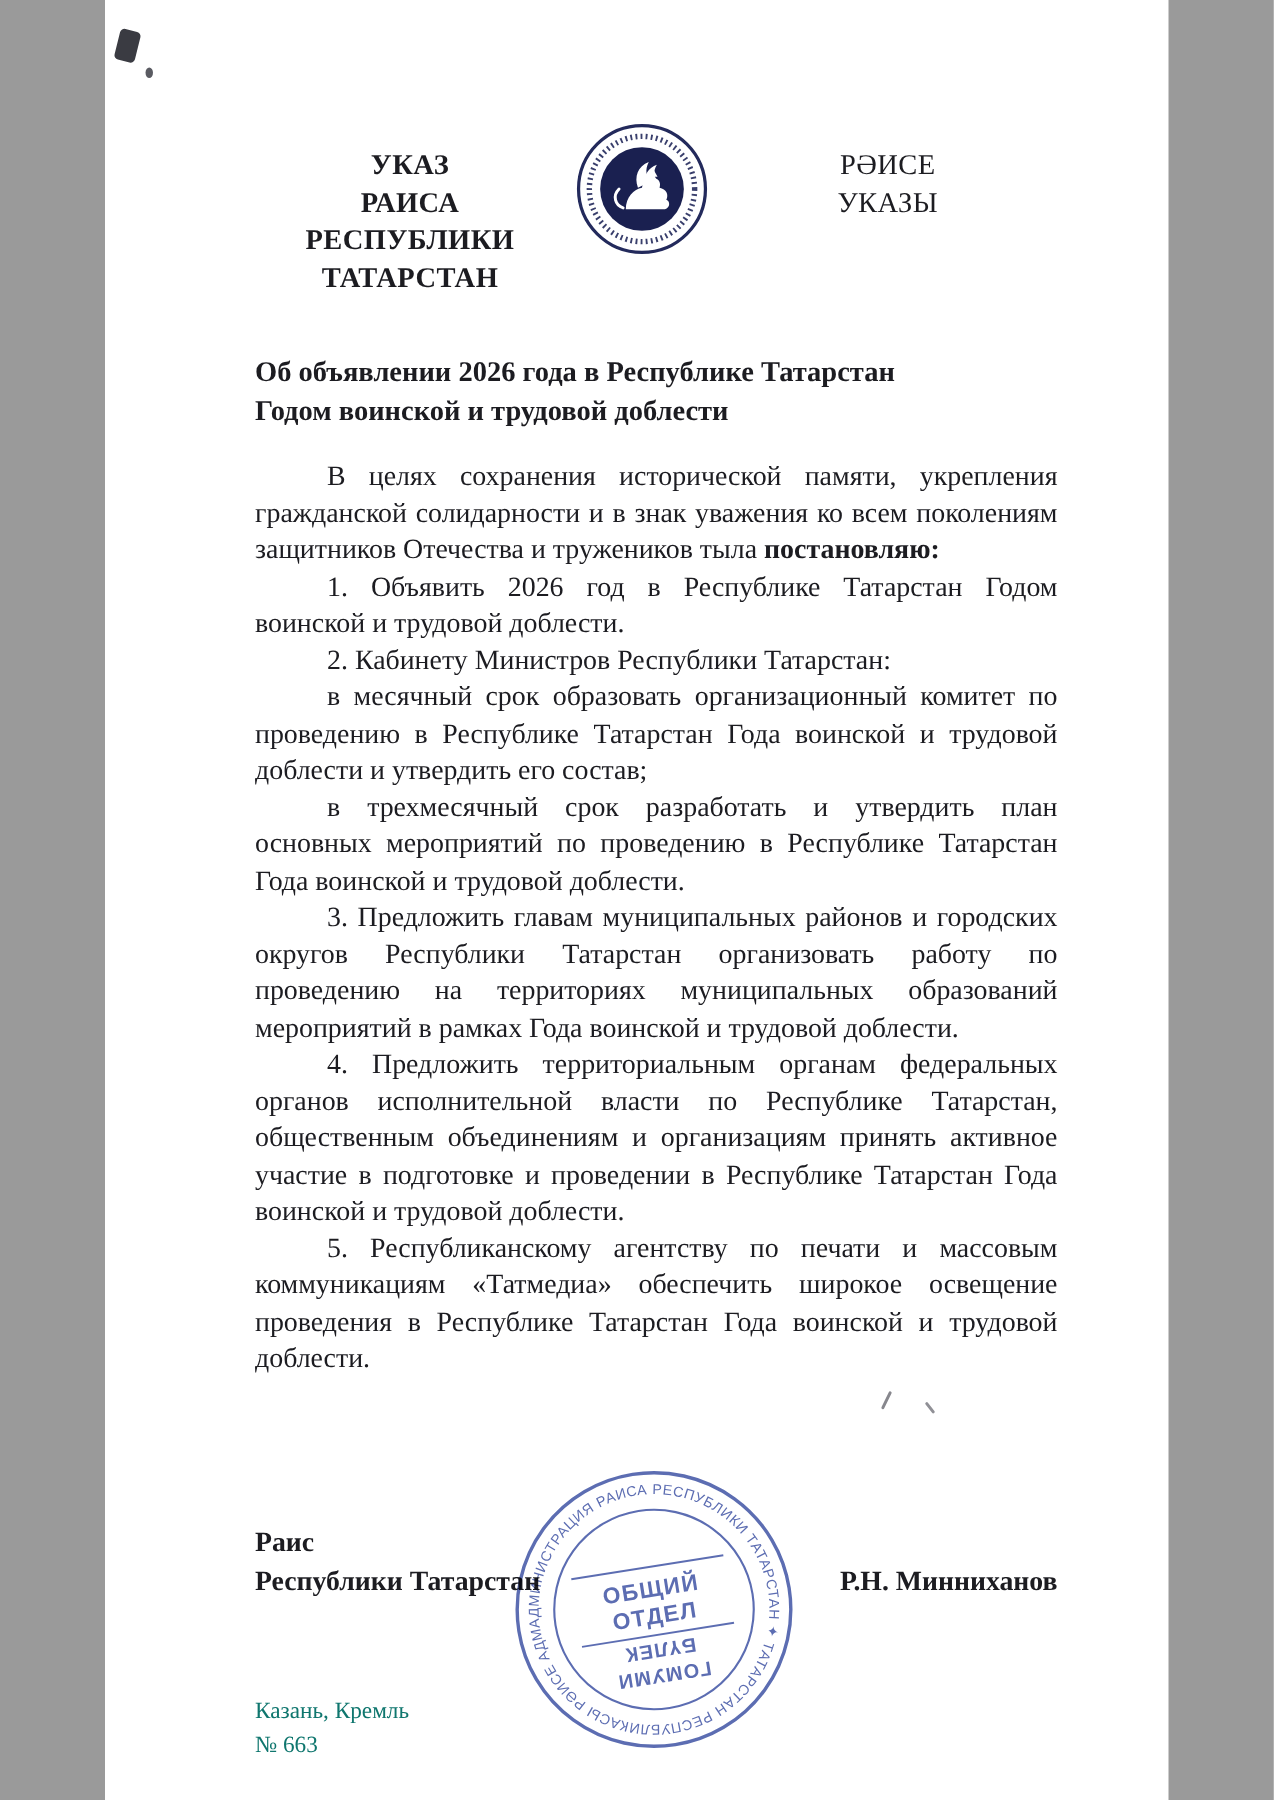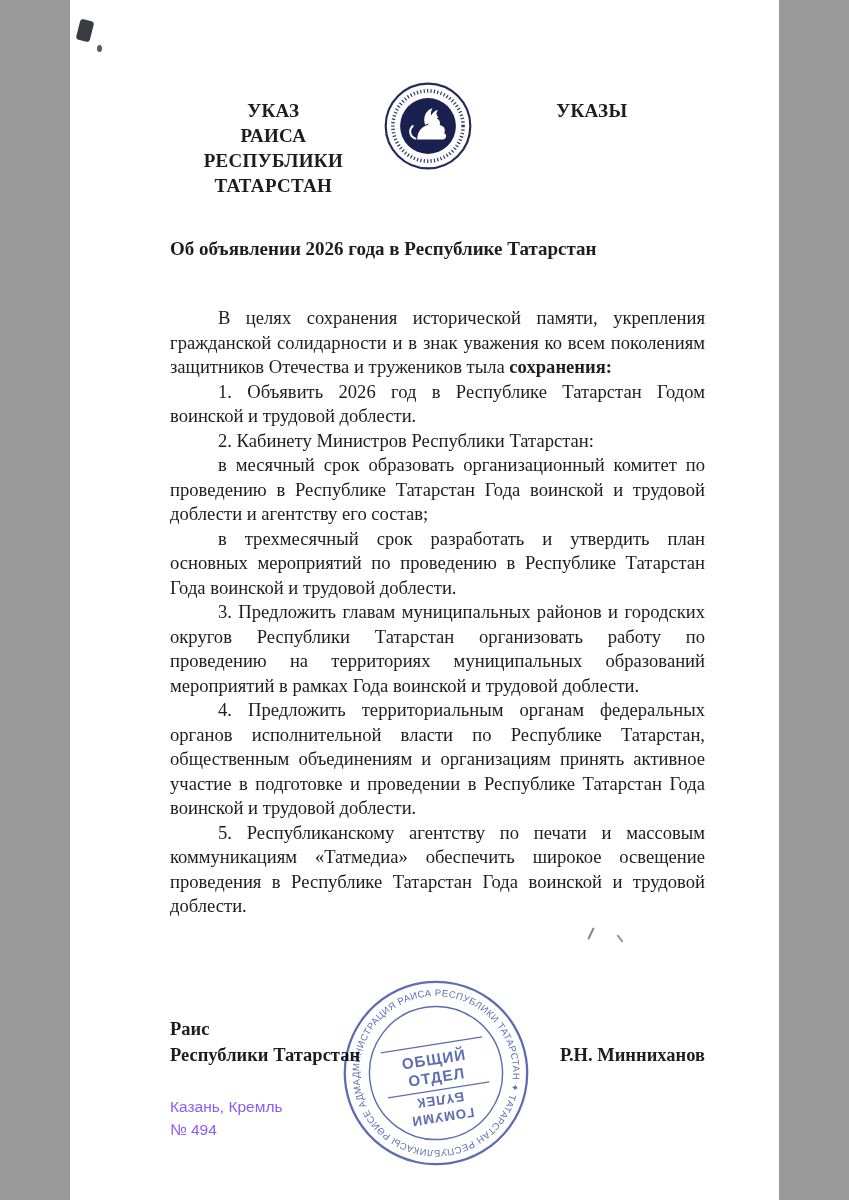--- a/index.html
+++ b/index.html
@@ -6,34 +6,34 @@
   .page{
     position:relative;width:709px;height:1200px;background:#ffffff;
     overflow:hidden;margin:0 auto;
     font-family:"Liberation Serif",serif;color:#1c1c21;
   }
   
   .hdr{position:absolute;top:98px;left:94px;right:68px;display:flex;justify-content:space-between;align-items:flex-start;}
   .hdr-col{text-align:center;font-size:19px;line-height:25px;letter-spacing:.3px;}
   .hdr-left{width:266px;font-weight:bold;}
   .hdr-right{width:290px;}
-  .hdr-right .bold{font-weight:bold;}
+  .hdr-right .bold{font-weight:normal;}
   .emblem{width:90px;height:90px;margin-top:-17px;flex:0 0 auto;}
   
   .title{position:absolute;top:236px;left:100px;right:74px;font-weight:bold;font-size:19px;line-height:26px;}
   
   .bodytext{position:absolute;top:306px;left:100px;right:74px;font-size:18.6px;line-height:24.5px;text-align:justify;}
   .para{margin:0;text-indent:48px;}
   .gap{margin-top:0;}
   .para b{font-weight:bold;}
   
   .sig{position:absolute;top:1016px;left:100px;right:74px;display:flex;justify-content:space-between;align-items:flex-end;font-weight:bold;font-size:18.5px;line-height:26px;}
   .sig-left{text-align:left;}
   
-  .typed{position:absolute;top:1096px;left:100px;font-family:Liberation Sans, sans-serif;font-size:15.5px;line-height:22.5px;color:#8b5cf6;}
+  .typed{position:absolute;top:1130px;left:100px;font-family:Liberation Serif, serif;font-size:15.5px;line-height:22.5px;color:#0f766e;}
   
   .stamp{position:absolute;left:271px;top:978px;width:190px;height:190px;transform:rotate(-9deg);opacity:.84;mix-blend-mode:multiply;z-index:5;}
   .stamp text{font-family:"Liberation Sans",sans-serif;fill:#3d51a3;}
   .stamp .ringtxt{font-size:10px;letter-spacing:.4px;}
   .stamp .big{font-size:16px;font-weight:bold;letter-spacing:1px;}
   .stamp .inv{font-size:14px;font-weight:bold;letter-spacing:1px;}
   
   .art1{position:absolute;left:8px;top:20px;width:14px;height:21px;background:#3a3b42;border-radius:3px;transform:rotate(14deg);}
   .art2{position:absolute;left:27px;top:45px;width:5px;height:7px;background:#5a5b62;border-radius:50%;}
   .pen1{position:absolute;left:520px;top:927px;width:2px;height:13px;background:#87878d;transform:rotate(26deg);border-radius:2px;}
@@ -63,50 +63,52 @@
           <path d="M36 64 C30 62 28 55 33 50" stroke="#ffffff" stroke-width="2.2" fill="none" stroke-linecap="round"></path>
           <path d="M38 65 C38 56 44 50 50 49 C51 43 56 40 60 42 C63 43 64 46 63 49 C68 50 70 54 68 58 C71 59 71 64 67 65 Z" fill="#ffffff"></path>
           <path d="M47 49 C44 41 47 33 55 30 C52 36 53 41 57 44 Z" fill="#ffffff"></path>
           <path d="M52 47 C51 40 55 34 61 32 C58 37 59 41 62 45 Z" fill="#ffffff"></path>
           <path d="M57 41 L59 36.5 L61.5 41 Z" fill="#ffffff"></path>
         </g>
       </svg>
     </div>
 
     <div class="hdr-col hdr-right">
+      <div>РӘИСЕ</div>
       <div class="bold">УКАЗЫ</div>
     </div>
   </header>
 
   <div class="title">
     <div>Об объявлении 2026 года в Республике Татарстан</div>
+    <div>Годом воинской и трудовой доблести</div>
   </div>
 
   <main class="bodytext">
-    <p class="para"><span>В целях сохранения исторической памяти, укрепления гражданской солидарности и в знак уважения ко всем поколениям защитников Отечества и тружеников тыла </span><b>сохранения:</b></p>
+    <p class="para"><span>В целях сохранения исторической памяти, укрепления гражданской солидарности и в знак уважения ко всем поколениям защитников Отечества и тружеников тыла </span><b>постановляю:</b></p>
     <p class="para gap">1. Объявить 2026 год в Республике Татарстан Годом воинской и трудовой доблести.</p>
     <p class="para gap">2. Кабинету Министров Республики Татарстан:</p>
-    <p class="para">в месячный срок образовать организационный комитет по проведению в Республике Татарстан Года воинской и трудовой доблести и агентству его состав;</p>
+    <p class="para">в месячный срок образовать организационный комитет по проведению в Республике Татарстан Года воинской и трудовой доблести и утвердить его состав;</p>
     <p class="para">в трехмесячный срок разработать и утвердить план основных мероприятий по проведению в Республике Татарстан Года воинской и трудовой доблести.</p>
     <p class="para gap">3. Предложить главам муниципальных районов и городских округов Республики Татарстан организовать работу по проведению на территориях муниципальных образований мероприятий в рамках Года воинской и трудовой доблести.</p>
     <p class="para gap">4. Предложить территориальным органам федеральных органов исполнительной власти по Республике Татарстан, общественным объединениям и организациям принять активное участие в подготовке и проведении в Республике Татарстан Года воинской и трудовой доблести.</p>
     <p class="para gap">5. Республиканскому агентству по печати и массовым коммуникациям «Татмедиа» обеспечить широкое освещение проведения в Республике Татарстан Года воинской и трудовой доблести.</p>
   </main>
 
   <div class="sig">
     <div class="sig-left">
       <div>Раис</div>
       <div>Республики Татарстан</div>
     </div>
     <div class="sig-right">Р.Н. Минниханов</div>
   </div>
 
   <div class="typed">
     <div>Казань, Кремль</div>
-    <div>№ 494</div>
+    <div>№ 663</div>
   </div>
 
   <div class="stamp">
     <svg viewBox="0 0 200 200" width="190" height="190" aria-hidden="true">
       <defs>
         <path id="ringPath" d="M 100 100 m -81 0 a 81 81 0 1 1 162 0 a 81 81 0 1 1 -162 0"></path>
       </defs>
       <circle cx="100" cy="100" r="96" fill="none" stroke="#3d51a3" stroke-width="2.4"></circle>
       <circle cx="100" cy="100" r="70" fill="none" stroke="#3d51a3" stroke-width="1.5"></circle>
       <text class="ringtxt"><textPath href="#ringPath">АДМИНИСТРАЦИЯ РАИСА РЕСПУБЛИКИ ТАТАРСТАН ✦ ТАТАРСТАН РЕСПУБЛИКАСЫ РӘИСЕ АДМИНИСТРАЦИЯСЕ ✦</textPath></text>

